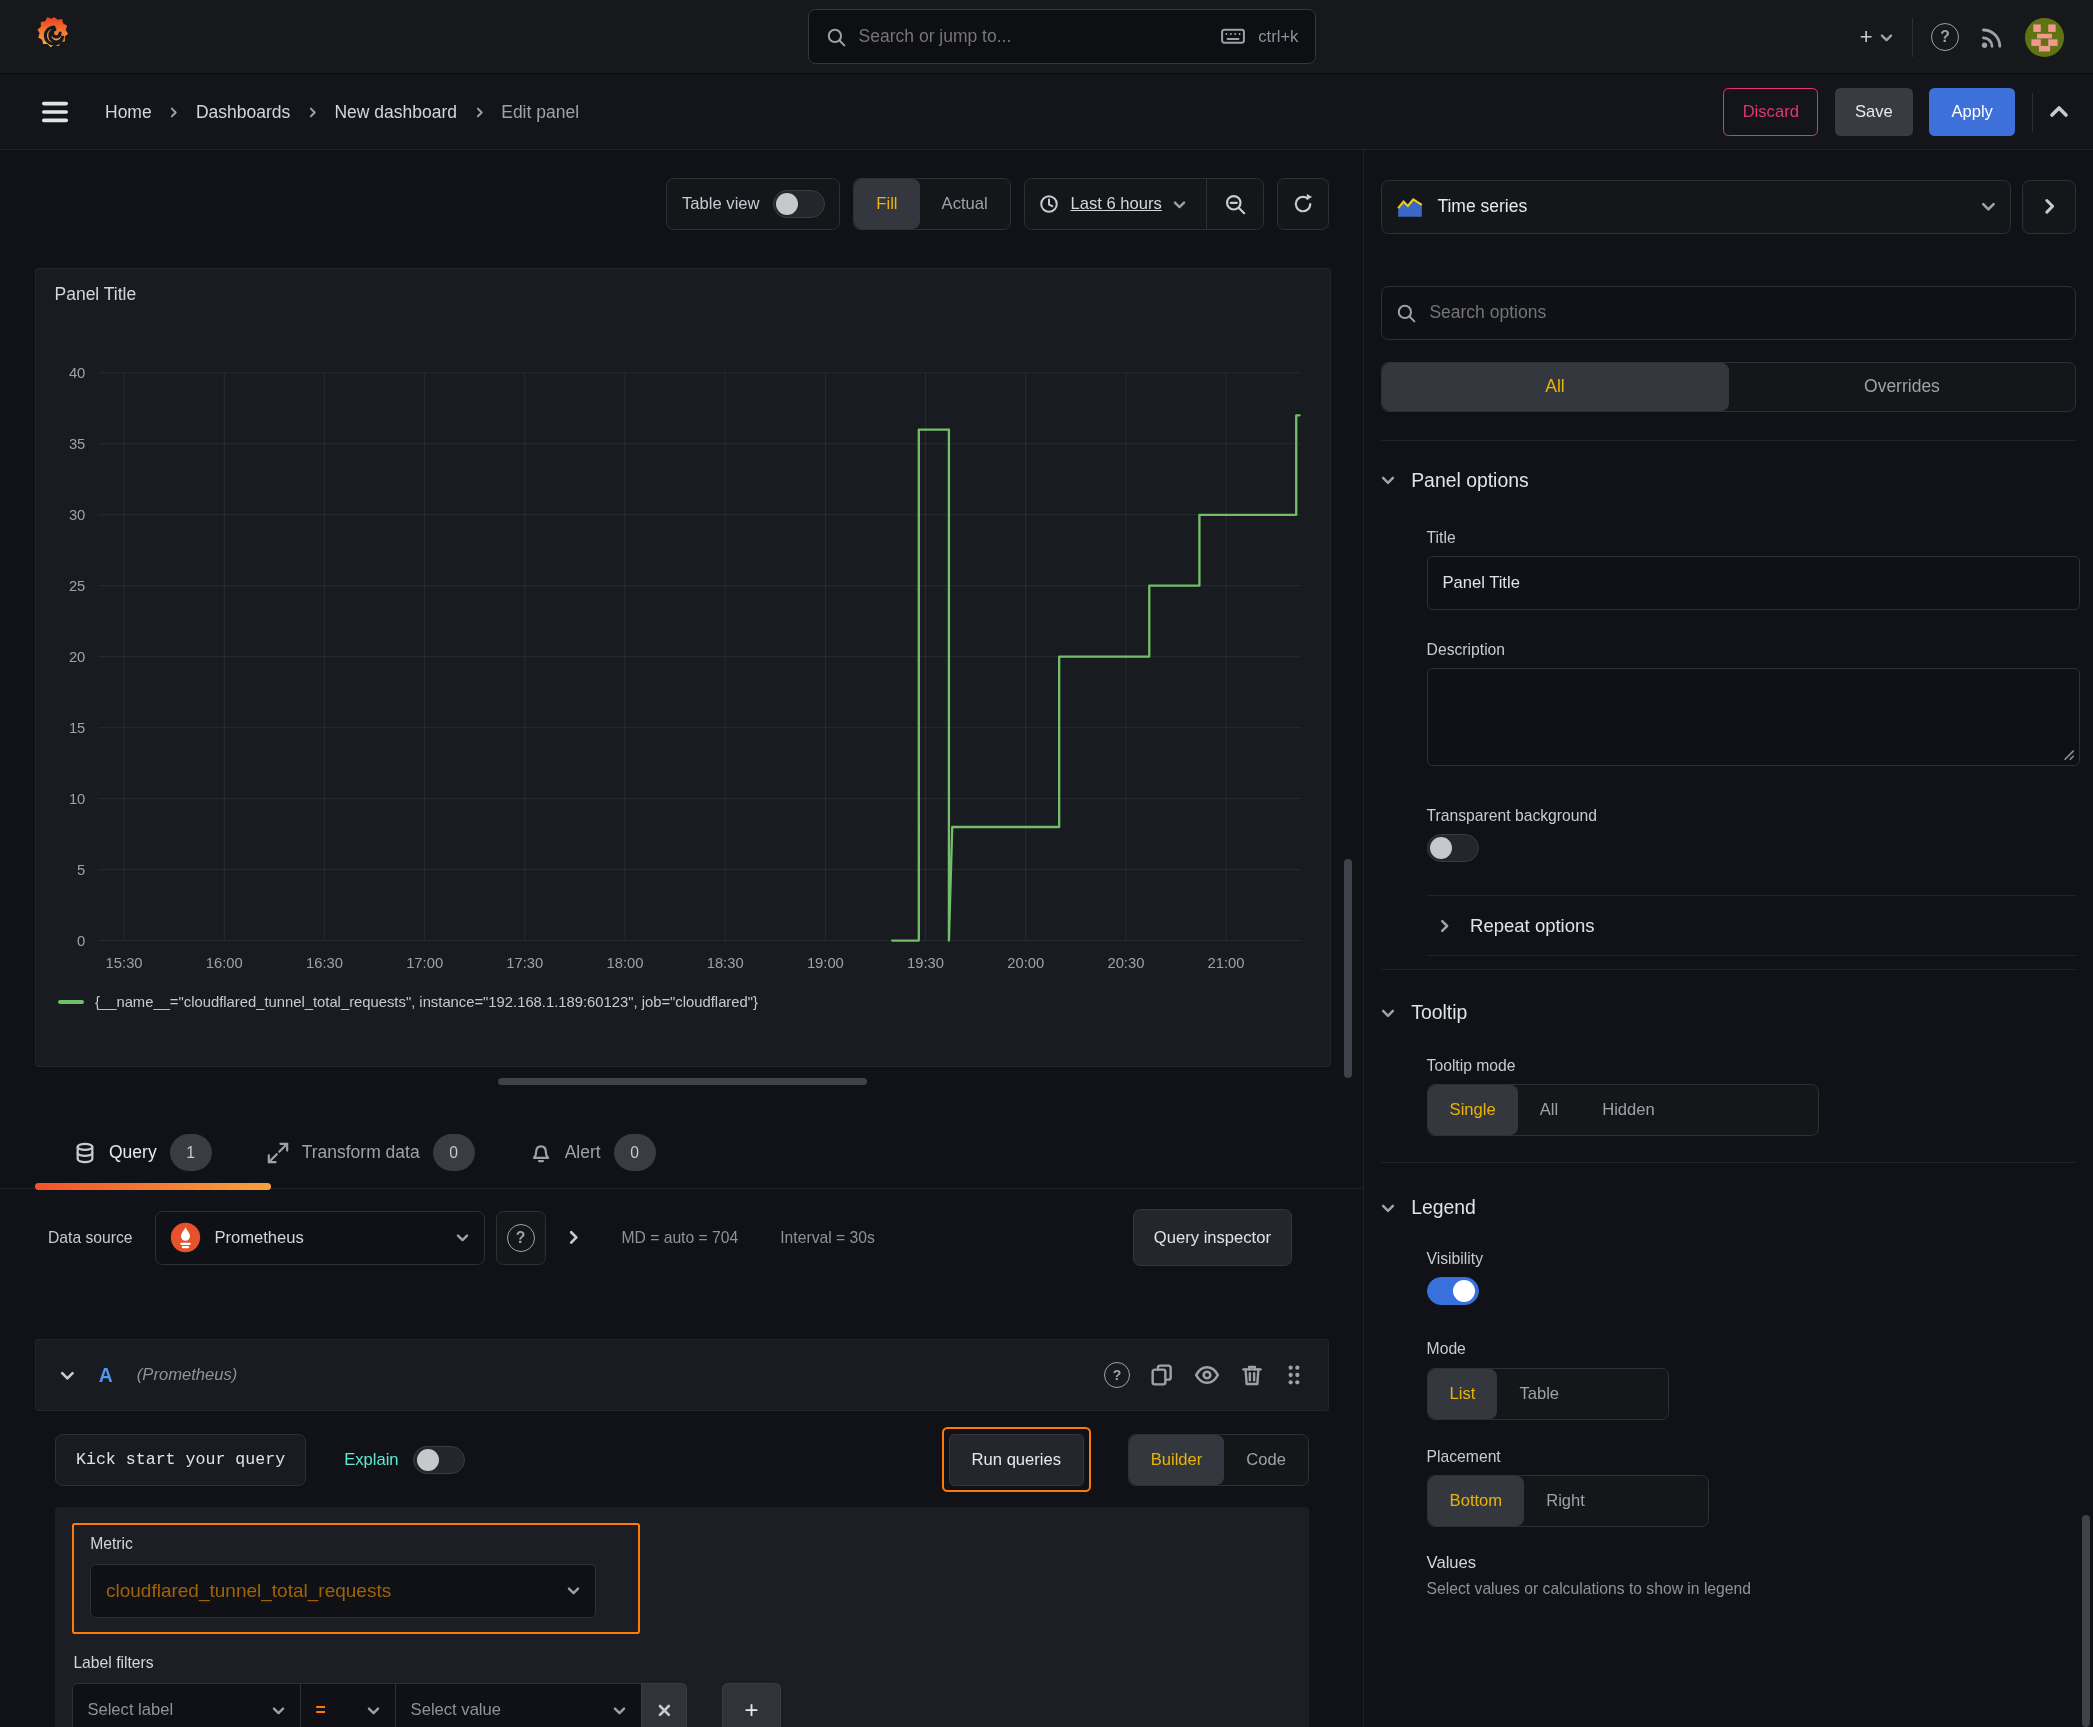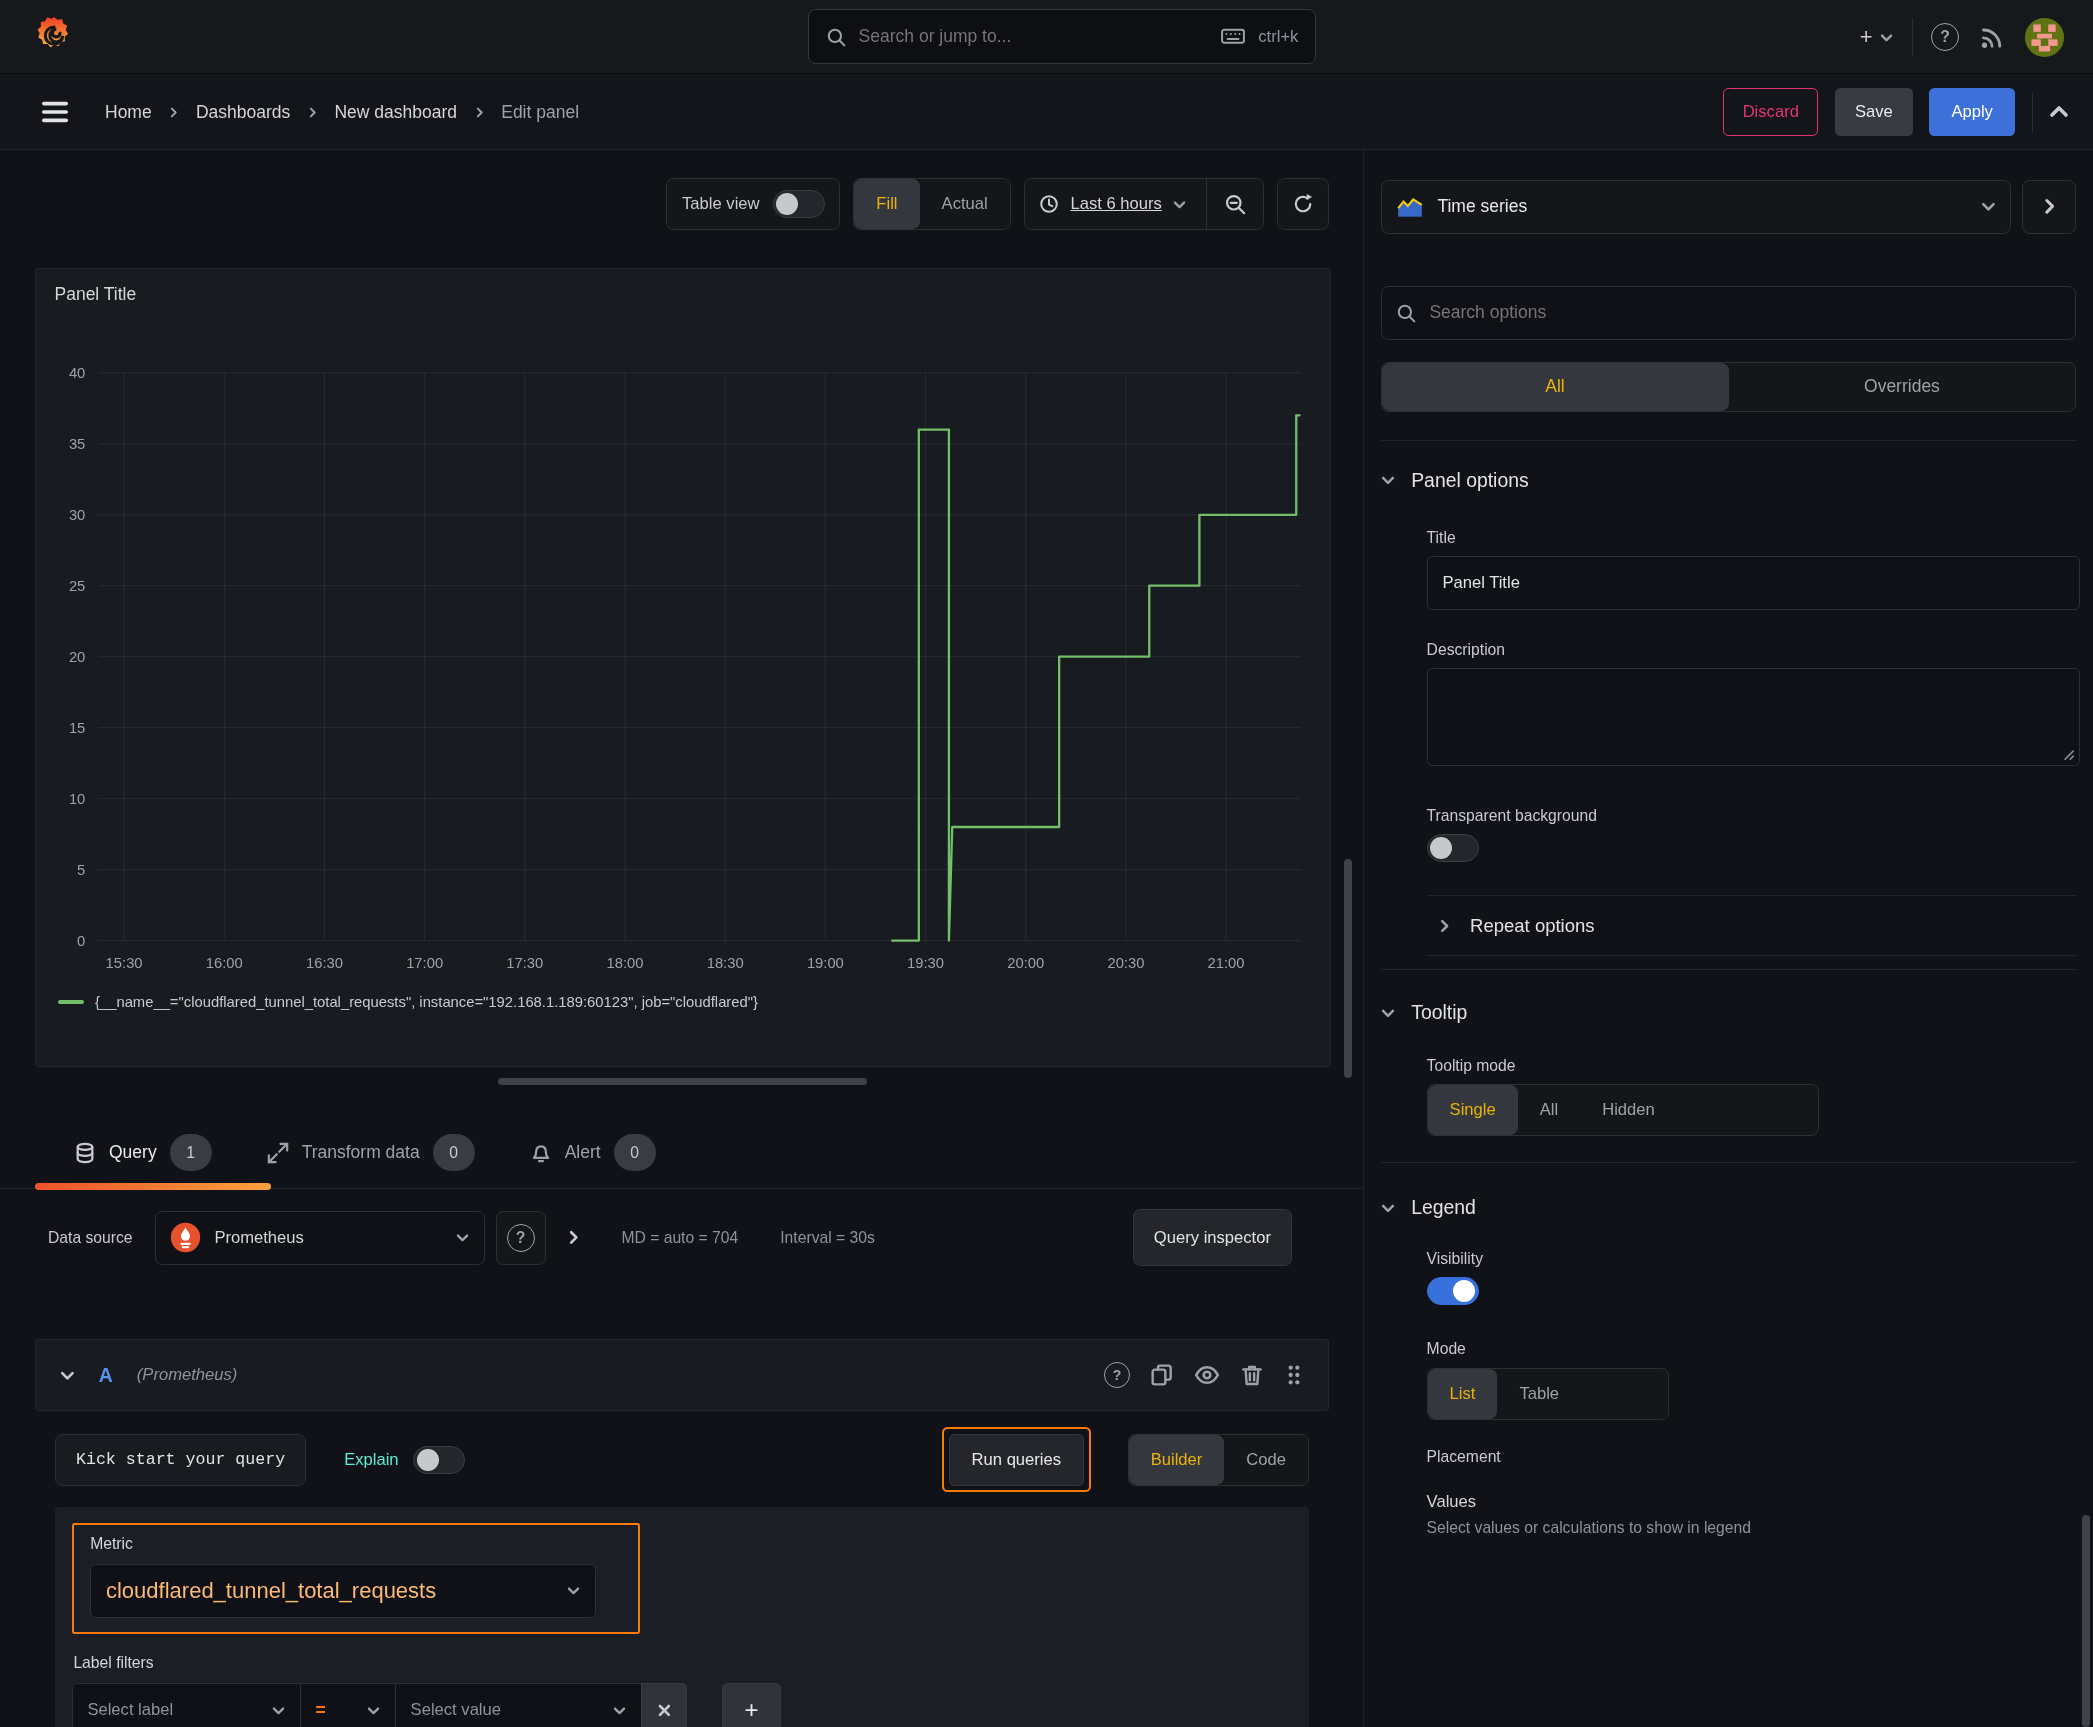--- a/index.html
+++ b/index.html
@@ -98,21 +98,21 @@
   #runq-wrap { margin-left:auto; }
   #btn-runq { height:52px; padding:0 22px; background:#24262c; border:0.9px solid #34363c; border-radius:5.5px;
     color:#e8e9eb; font-size:16.6px; display:flex; align-items:center; }
   #builder-code { margin-left:37px; }
   #q-options { margin:13px 20px 0; background:#1b1e24; border-radius:3.7px; padding:16.6px 16.6px 22px; height:229px; overflow:hidden; }
   #metric-box { display:inline-block; border:2.8px solid #ff780a; border-radius:2.8px; padding:9.2px 42px 14.8px 16.6px; }
   #metric-label { font-size:15.7px; color:#d5d6da; margin-bottom:11px; }
   .dropdown { height:54px; background:#0f1116; border:0.9px solid #2e3036; border-radius:5.5px;
     display:flex; align-items:center; padding:0 14.8px; gap:14.8px; }
   #metric-dd { width:506px; }
-  .dd-value { font-size:22px; color:#fdba74; flex:1; }
+  .dd-value { font-size:19px; color:#a16207; flex:1; }
   .dd-placeholder { font-size:16.6px; color:#8f929a; flex:1; }
   #lf-label { margin:20px 0 11px 1.8px; font-size:15.7px; color:#d5d6da; }
   #lf-row { display:flex; align-items:center; }
   .lf-seg { border-radius:0; margin-left:-0.9px; }
   .lf-first { border-radius:5.5px 0 0 5.5px; margin-left:0; }
   #op-dd { width:96px; }
   #op-dd .op { color:#ff780a; font-size:17.5px; font-weight:bold; flex:1; }
   #lf-close { width:46px; height:54px; background:#30333a; border:0.9px solid #3a3c42; margin-left:-0.9px; border-radius:0 5.5px 5.5px 0;
     display:flex; align-items:center; justify-content:center; color:#d5d6da; font-size:20px; }
   #lf-add { width:59px; height:54px; background:#30333a; border:0.9px solid #3a3c42; border-radius:5.5px; margin-left:35px;
@@ -630,19 +630,23 @@
     <div class="opt-label sub" id="vis-label">Visibility</div>
     <div class="switch on sub" id="vis-switch">
         <div class="knob"></div>
       </div>
     <div class="opt-label sub" id="mode-label">Mode</div>
     <div class="seg sub" id="mode-seg">
       <div class="opt sel">List</div>
       <div class="opt">Table</div>
     </div>
     <div class="opt-label sub" id="placement-label">Placement</div>
+    <div class="seg sub" id="placement-seg">
+      <div class="opt sel">Bottom</div>
+      <div class="opt">Right</div>
+    </div>
     <div class="sub" id="values-label">Values</div>
     <div class="sub" id="values-hint">Select values or calculations to show in legend</div>
   </div>
 </div>
 
 <div id="page-scrollbar"></div>
 
 
 </body></html>

